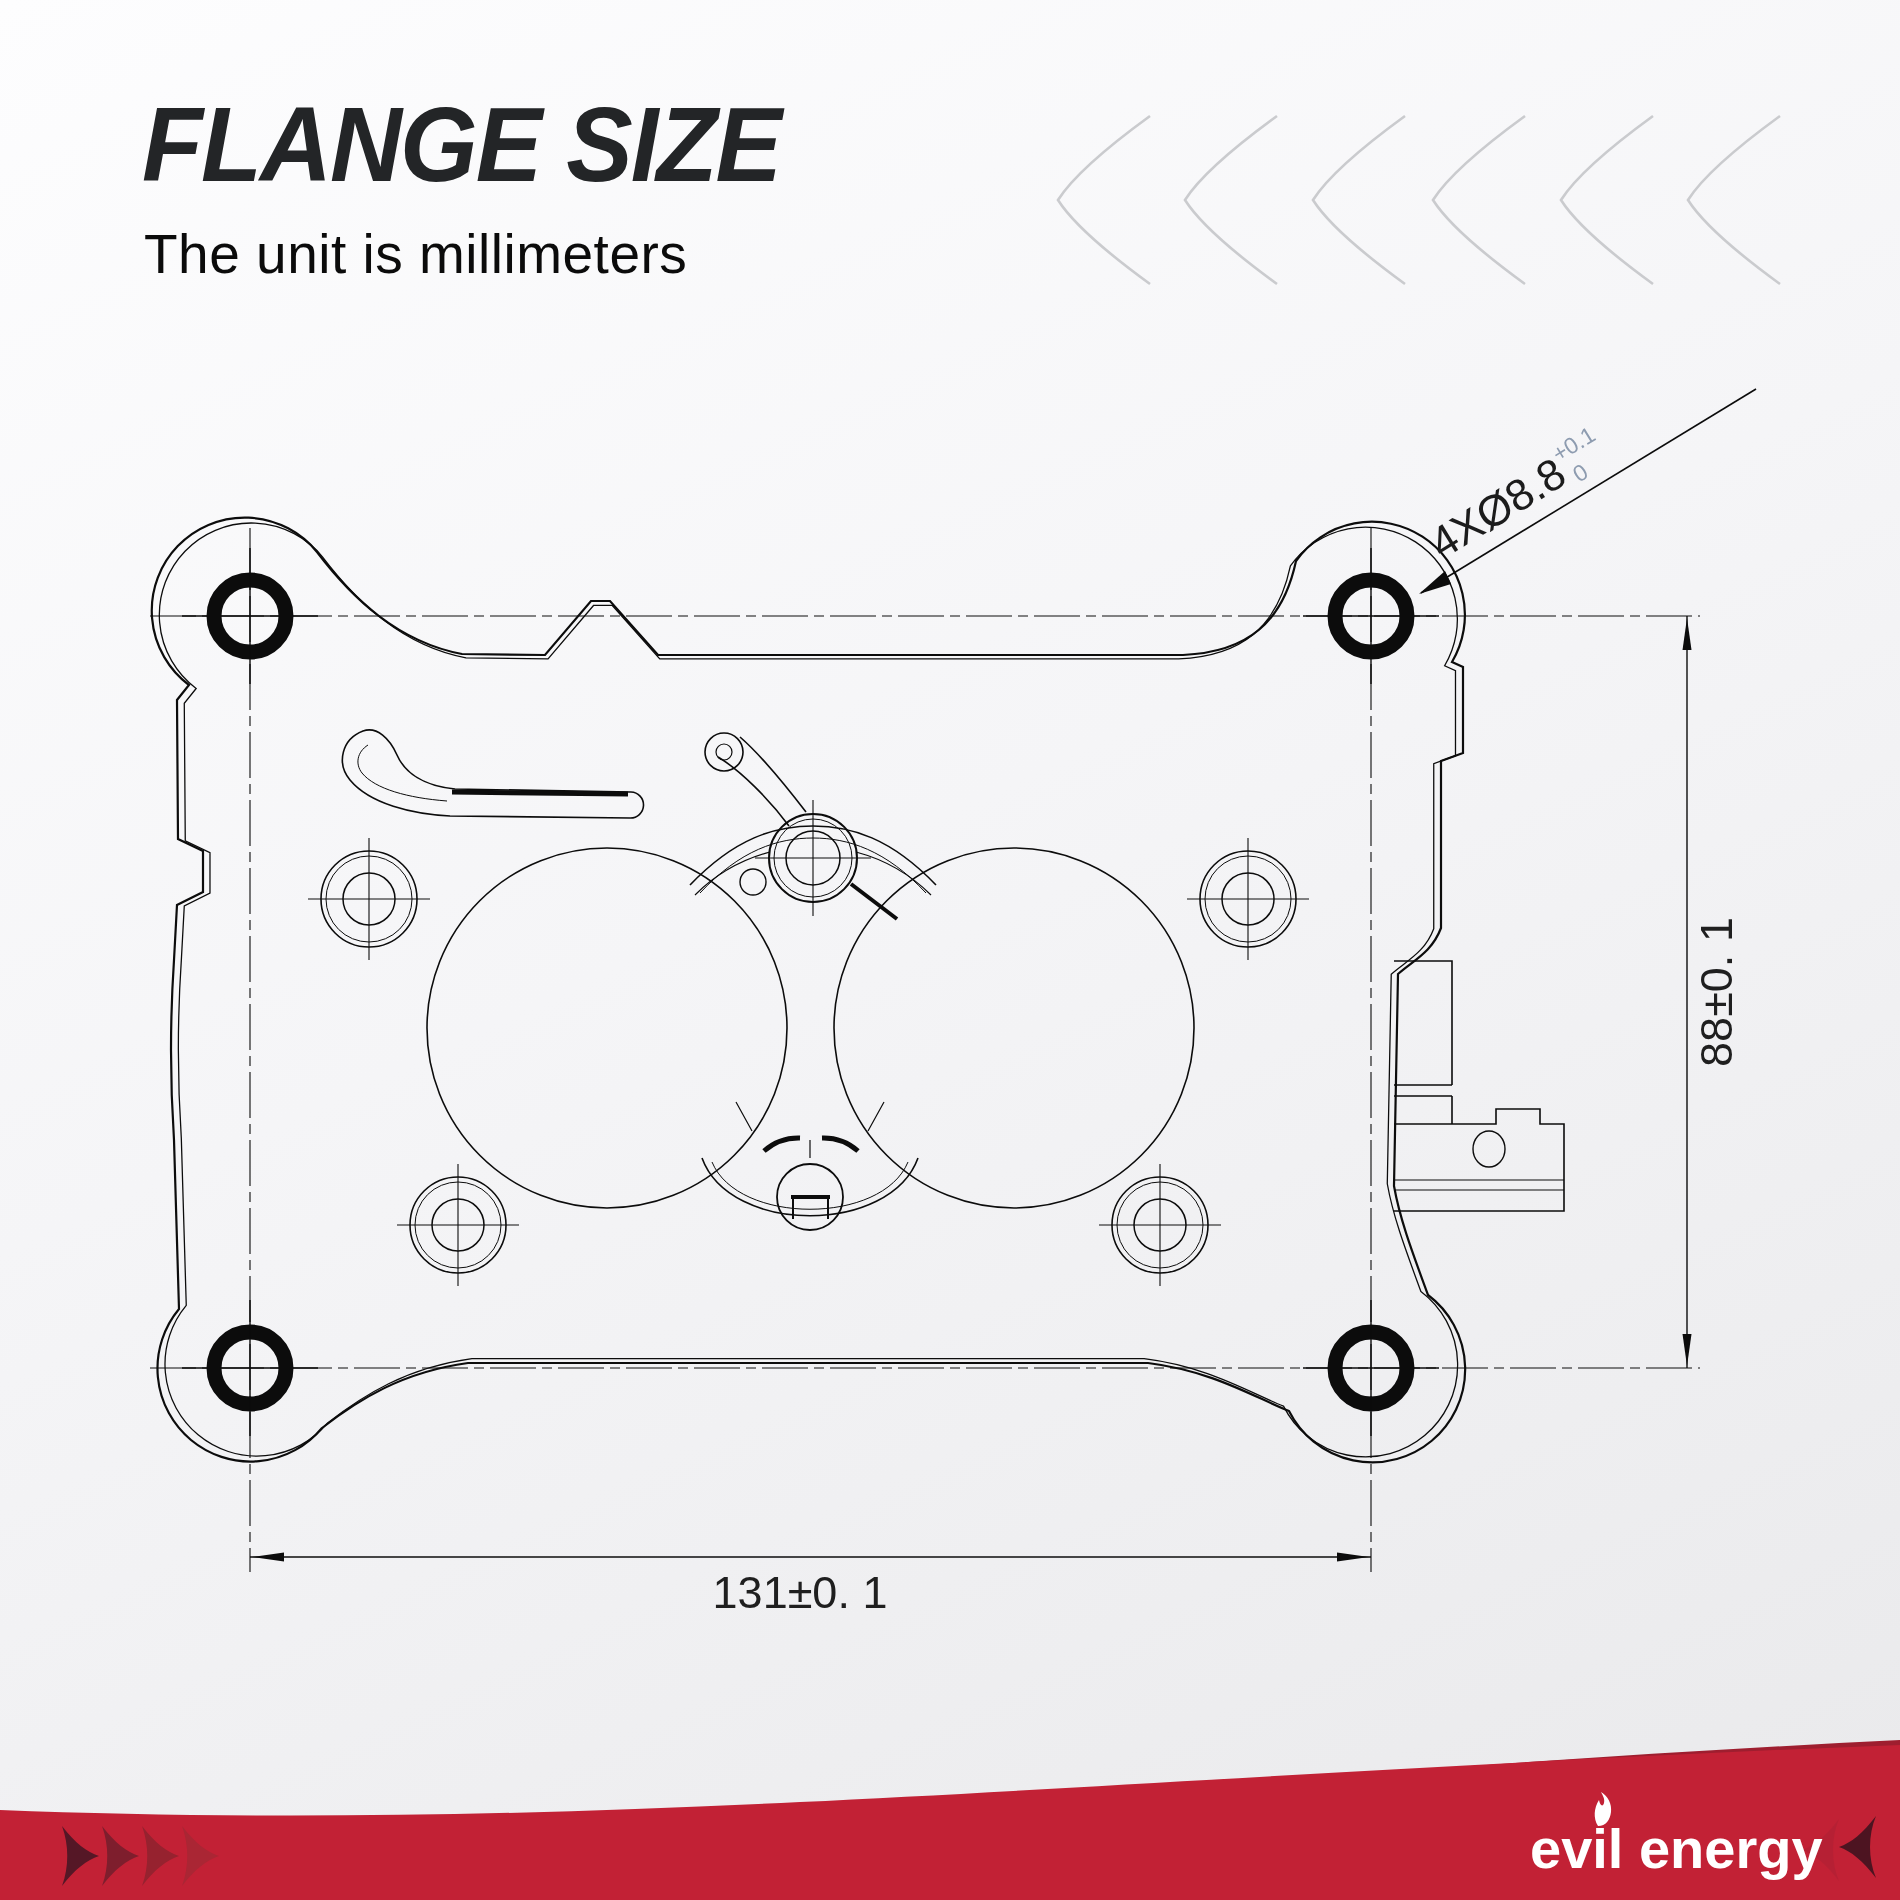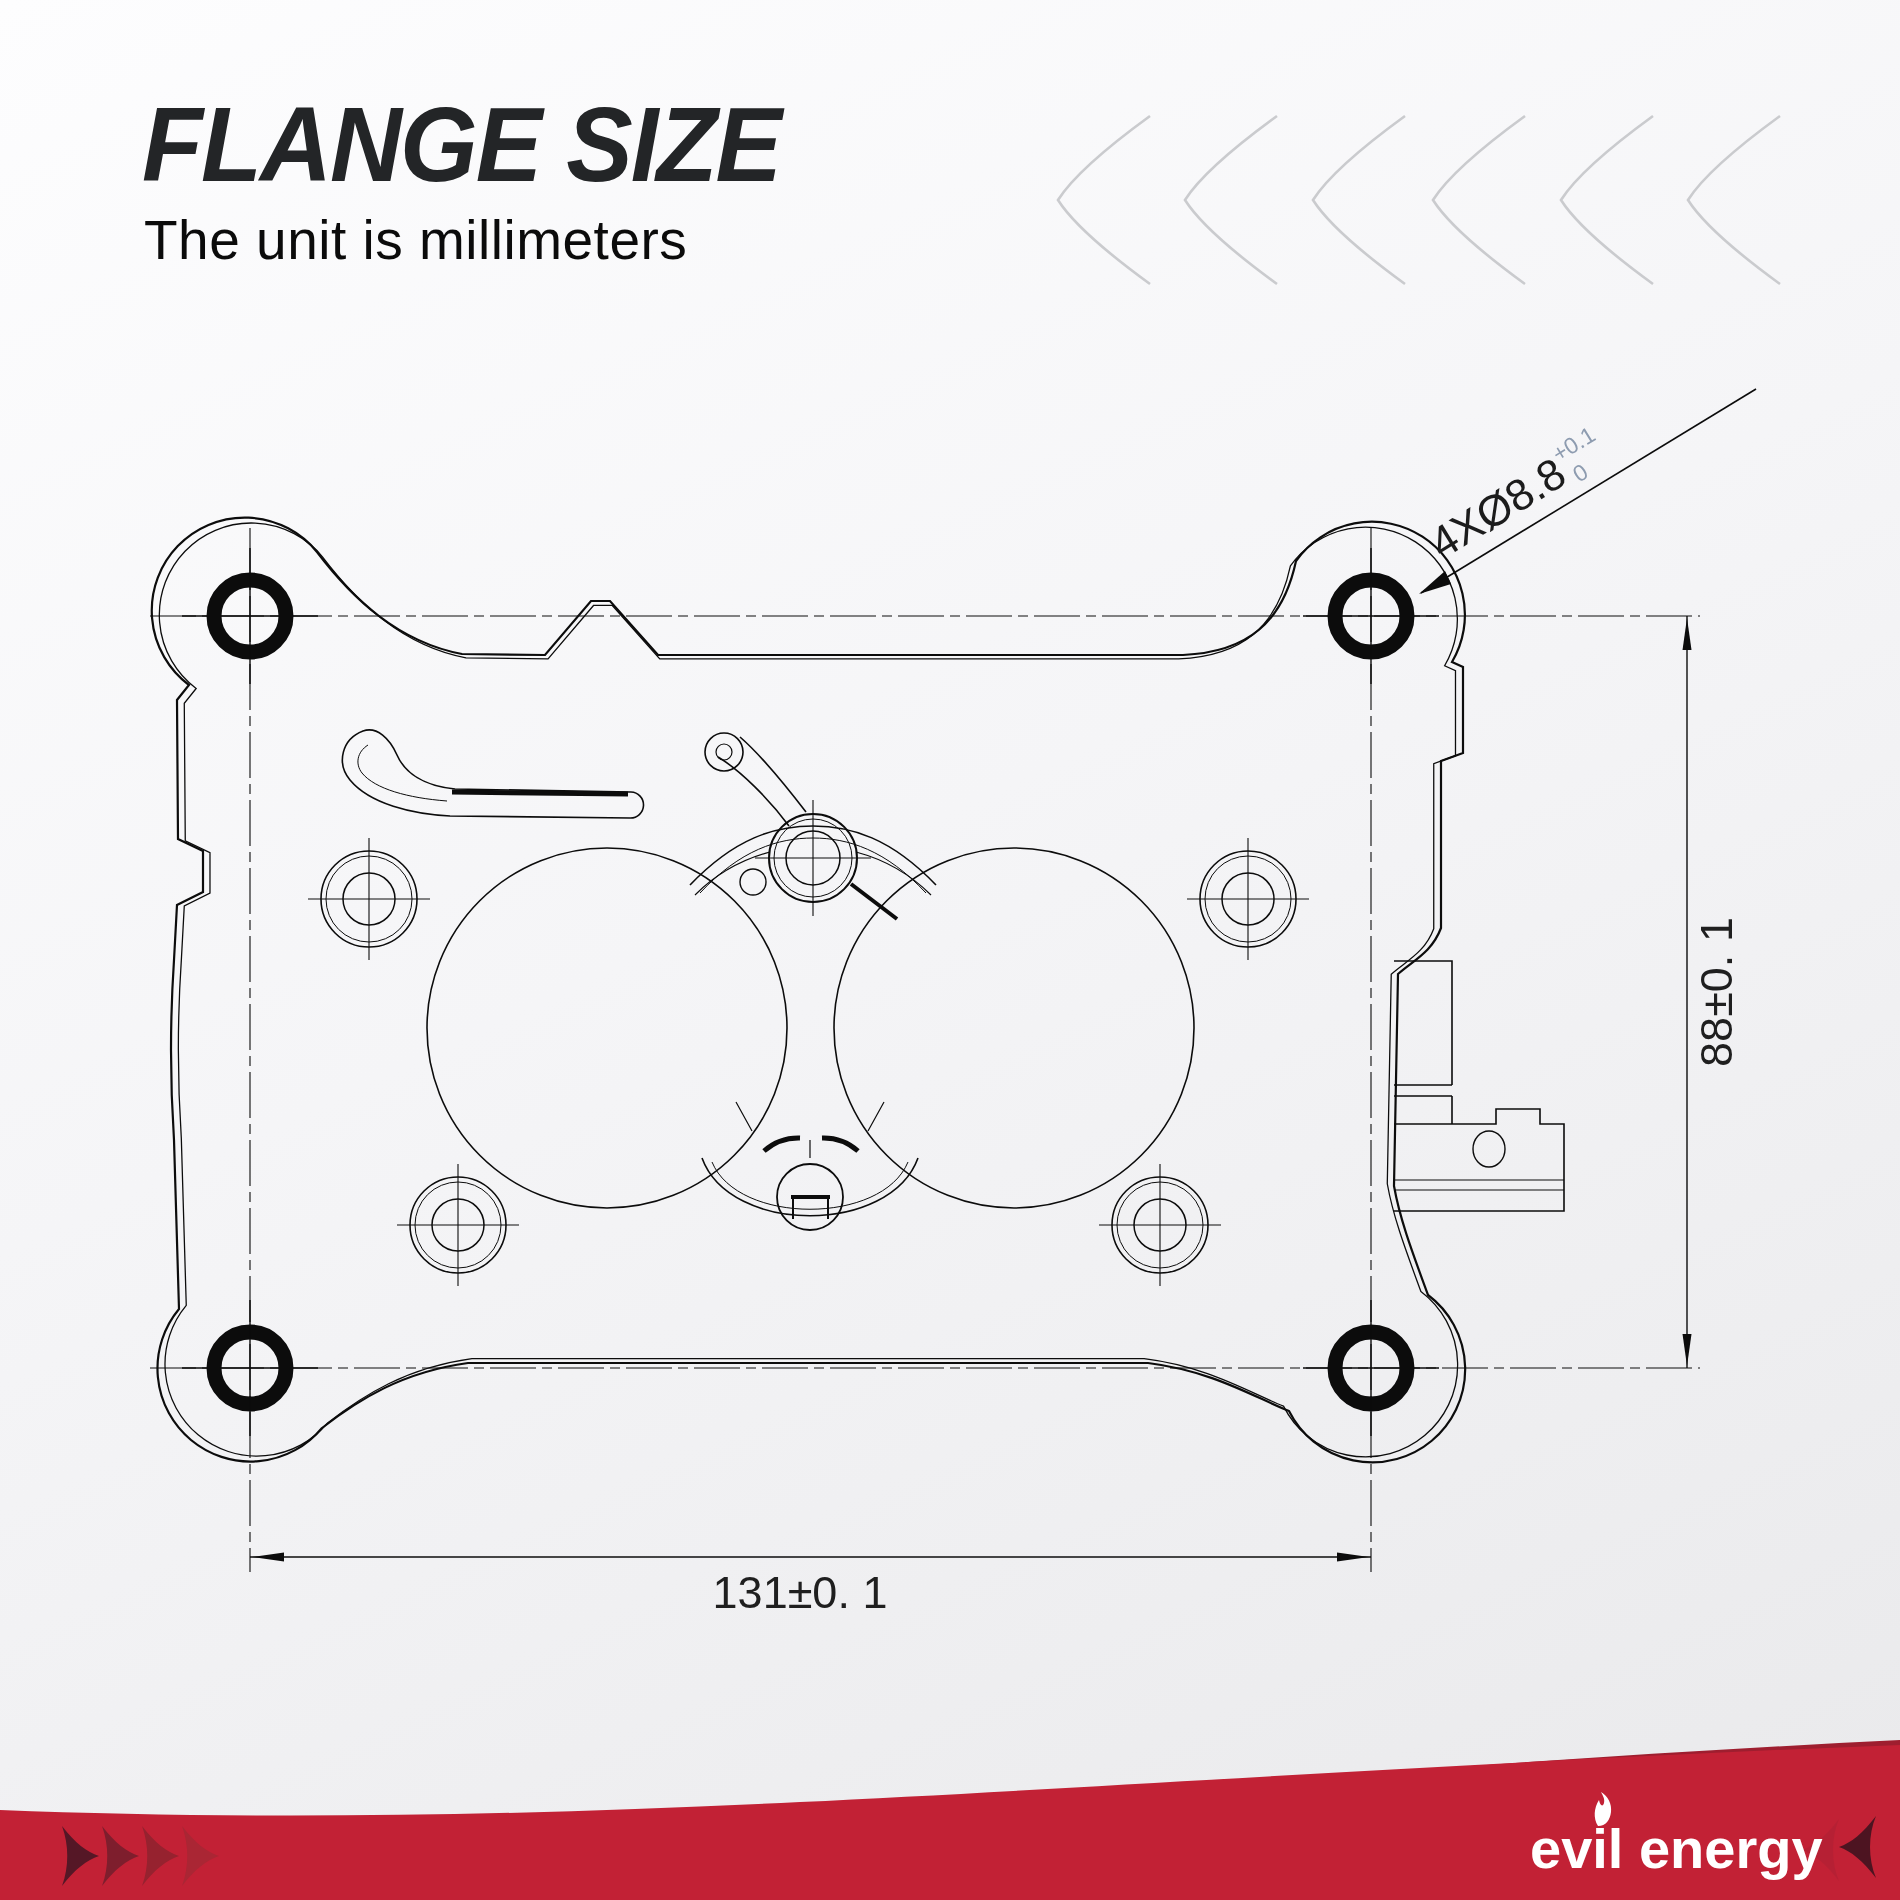--- a/index.html
+++ b/index.html
@@ -8,21 +8,21 @@
     background:linear-gradient(155deg,#fdfdfe 0%,#f5f5f7 45%,#e9e9eb 100%);
     font-family:"Liberation Sans", sans-serif;
   }
   .title{
     position:absolute;left:142px;top:84px;
     font-size:106px;font-weight:900;font-style:italic;
     letter-spacing:-2px;color:#232527;
     transform:scaleX(0.94);transform-origin:left top;white-space:nowrap;
   }
   .subtitle{
-    position:absolute;left:144px;top:208px;
+    position:absolute;left:144px;top:222px;
     font-size:55px;font-weight:400;color:#0b0b0b;letter-spacing:0.5px;
   }
   svg{position:absolute;left:0;top:0;}
   #chevrons{left:0;top:0;}
   #drawing{left:0;top:0;}
   #banner{left:0;top:1700px;}
 </style>
 </head>
 <body>
 

